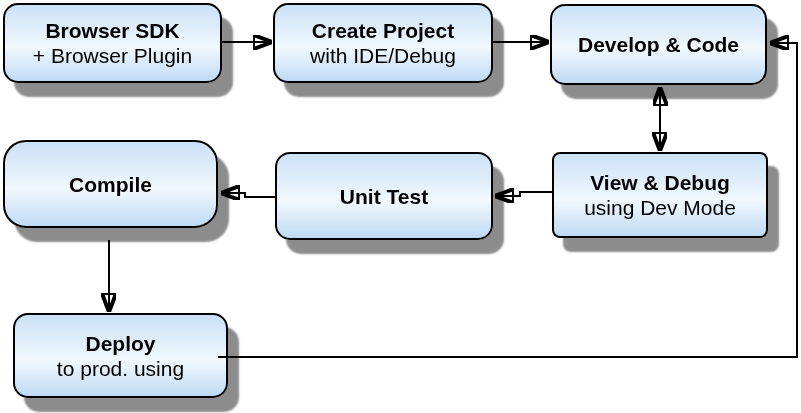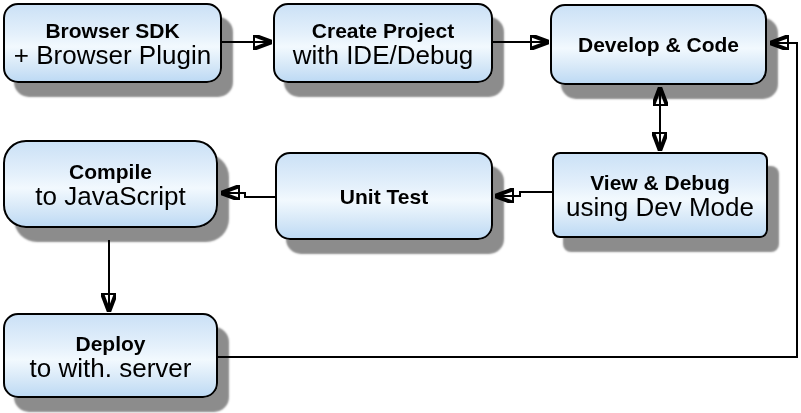--- a/index.html
+++ b/index.html
@@ -25,21 +25,21 @@
     display:flex;
     flex-direction:column;
     align-items:center;
     justify-content:center;
     text-align:center;
     color:#000;
     line-height:25px;
     z-index:1;
   }
   .node .title{font-size:21px;font-weight:bold;}
-  .node .subtitle{font-size:26px;font-weight:normal;}
+  .node .subtitle{font-size:21px;font-weight:normal;}
   #edges{
     position:absolute;left:0;top:0;width:801px;height:413px;
     z-index:2;pointer-events:none;
   }
   #edges path{stroke:var(--arrow,#000);stroke-width:2;fill:none;}
 </style>
 </head>
 <body>
 
 <div id="canvas" style="--fill-top: #cbe1f6; --fill-mid: #f2f9fe; --fill-bottom: #bedaf4; --node-border: #000000; --shadow: #8c8c8c; --arrow: #000000;">
@@ -77,21 +77,20 @@
     <span class="title">View &amp; Debug</span>
     <span class="subtitle">using Dev Mode</span>
   </div>
 
   <div class="node" style="left:275px;top:152px;width:214px;height:84px;">
     <span class="title">Unit Test</span>
   </div>
 
   <div class="node" style="left:3px;top:140px;width:211px;height:84px;border-radius:23px;">
     <span class="title">Compile</span>
-    <span class="subtitle">to JavaScript</span>
   </div>
 
-  <div class="node" style="left:3px;top:313px;width:211px;height:81px;text-align:center;">
+  <div class="node" style="left:13px;top:313px;width:211px;height:81px;text-align:center;">
     <span class="title">Deploy</span>
-    <span class="subtitle">to with. server</span>
+    <span class="subtitle">to prod. using</span>
   </div>
 
 </div>
 
 </body></html>

